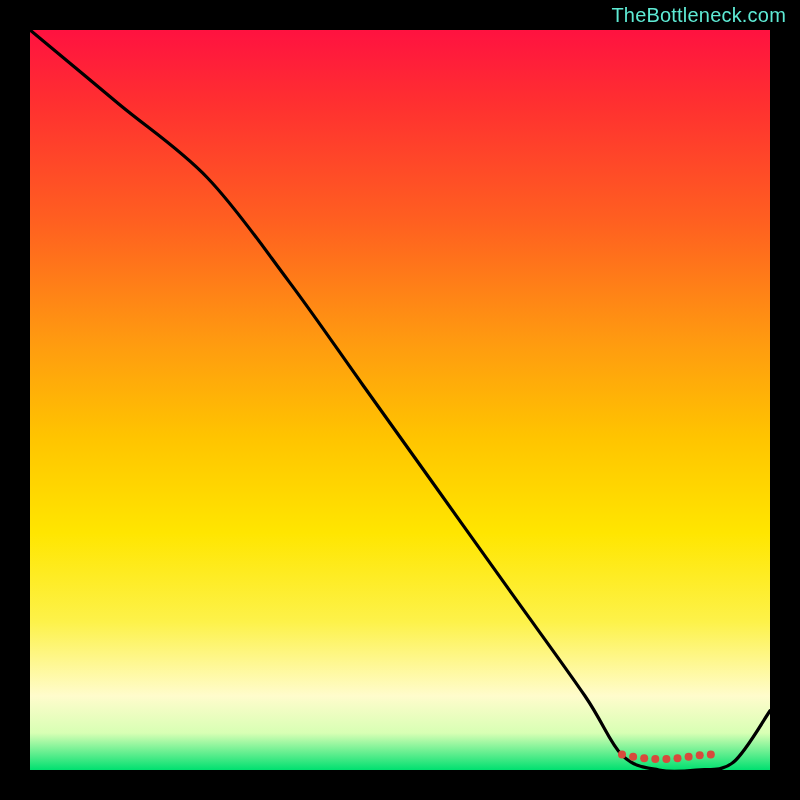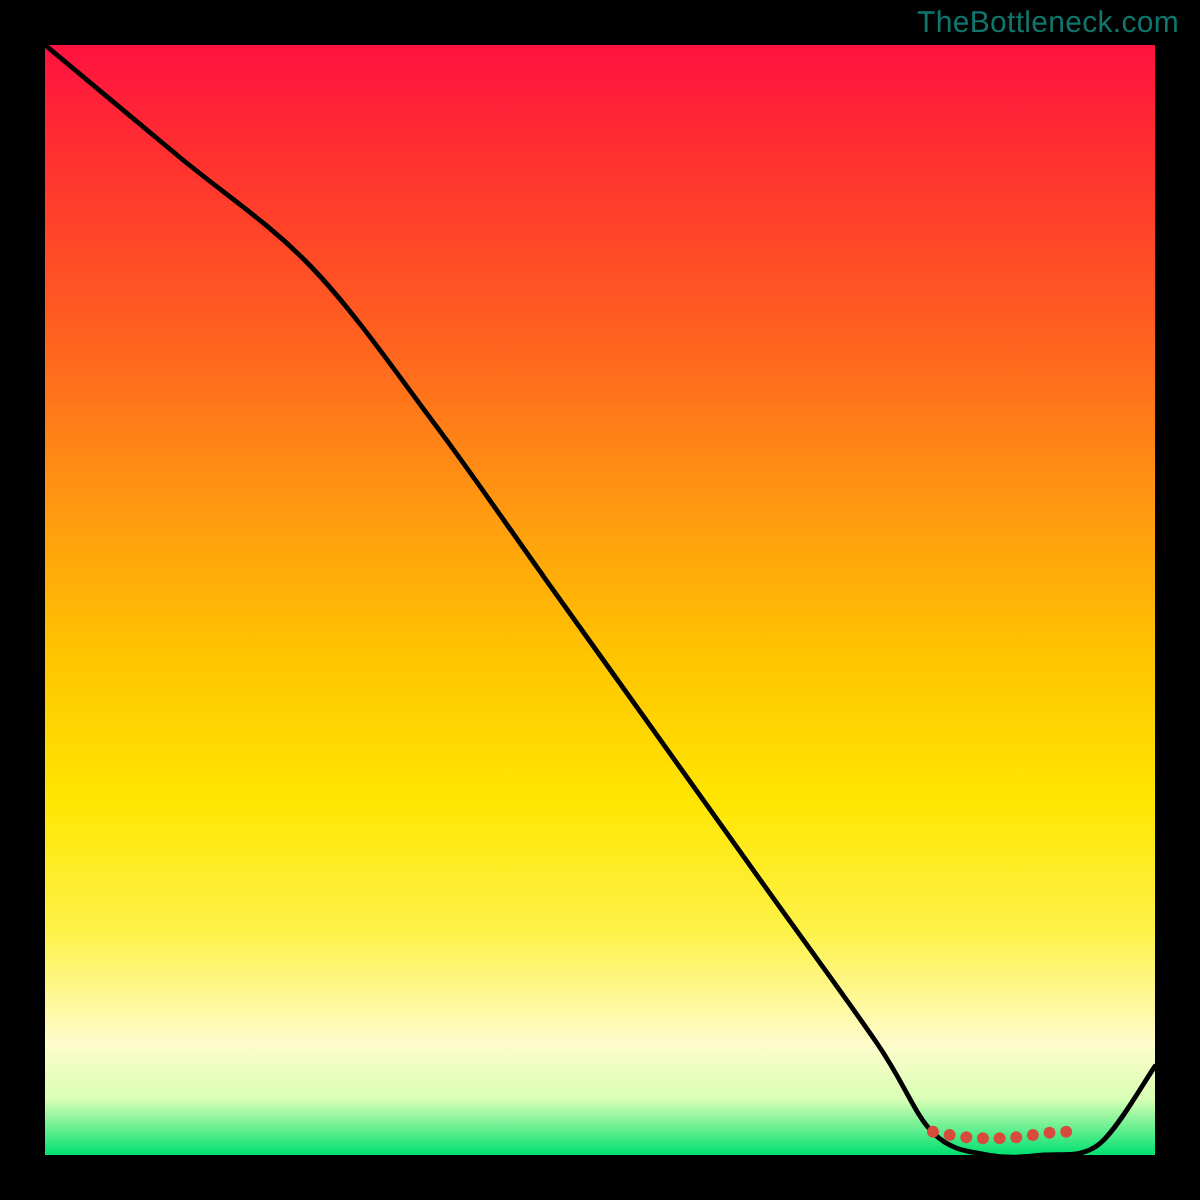--- a/index.html
+++ b/index.html
@@ -14,21 +14,21 @@
   .container {
     position: relative;
     width: 800px;
     height: 800px;
     background: #000;
   }
   .watermark {
     position: absolute;
     top: 4px;
     right: 14px;
-    color: #0f766e;
+    color: #5eead4;
     font-size: 20px;
     font-weight: 500;
     letter-spacing: 0.2px;
     z-index: 3;
   }
   .plot {
     position: absolute;
     left: 30px;
     top: 30px;
     width: 740px;

